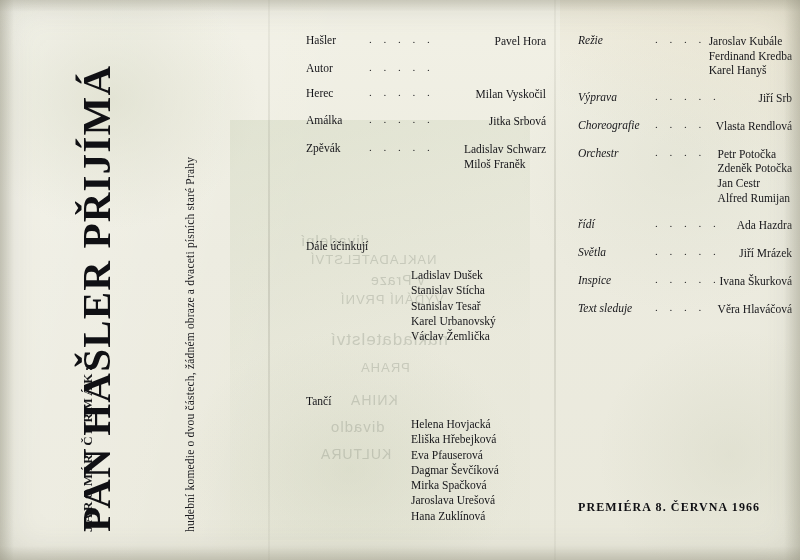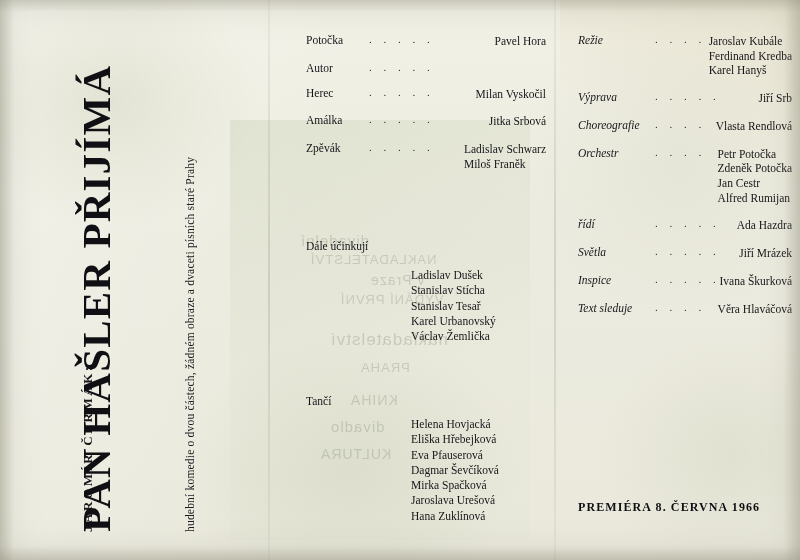--- a/index.html
+++ b/index.html
@@ -220,21 +220,21 @@
 
   <div id="left-panel">
     <div class="rot" id="author-line">JAROMÍR ČERMÁK:</div>
     <div class="rot" id="main-title">PAN HAŠLER PŘIJÍMÁ</div>
     <div class="rot" id="subtitle-line">hudební komedie o dvou částech, žádném obraze a dvaceti písních staré Prahy</div>
   </div>
 
   <div class="col" id="col-mid">
 
     <div class="entry fixed">
-      <div class="role">Potočka</div>
+      <div class="role">Hašler</div>
       <div class="dots">. . . . .</div>
       <div class="names">
         <div>Pavel Hora</div>
       </div>
     </div>
 
     <div class="entry fixed">
       <div class="role">Autor</div>
       <div class="dots">. . . . .</div>
     </div>

